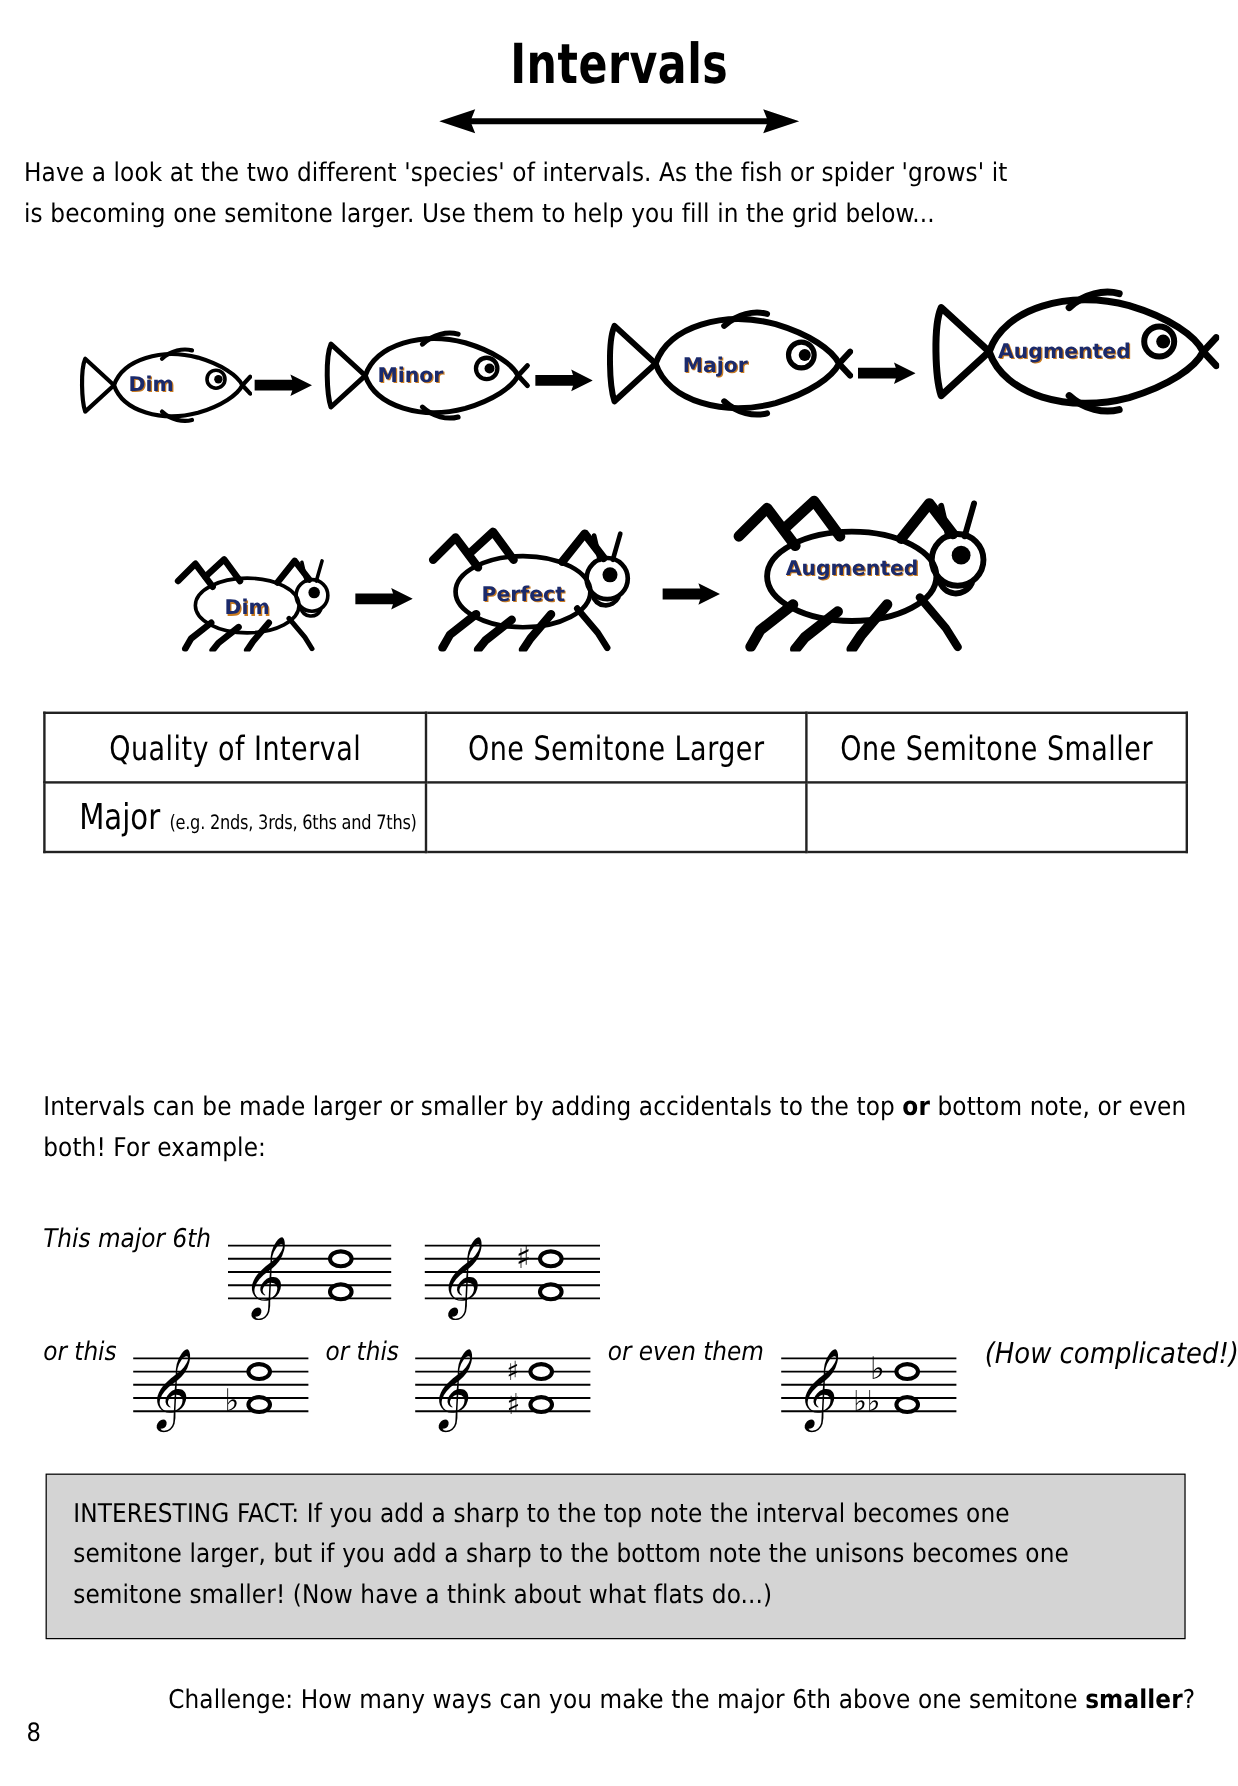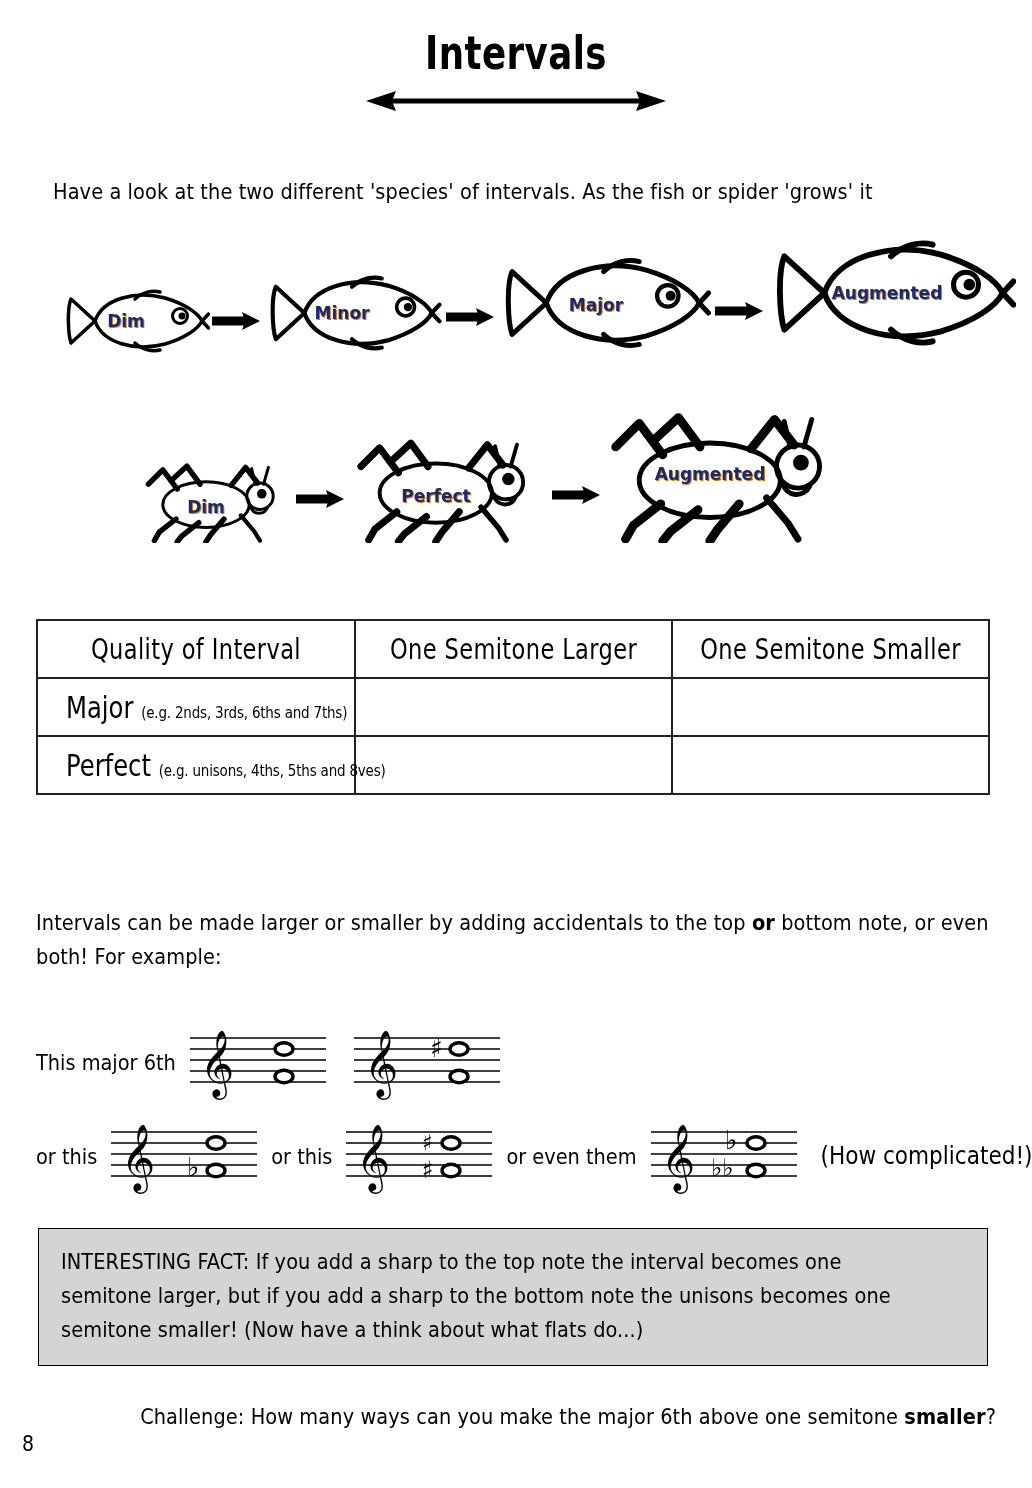--- a/index.html
+++ b/index.html
@@ -30,21 +30,21 @@
 
   
   .bodytext {
     font-family: "DejaVu Sans Condensed", "Liberation Sans Narrow", "Liberation Sans", sans-serif;
     font-size: 21.5px;
     line-height: 34px;
     letter-spacing: 0.1px;
   }
   .intro {
     position: absolute;
-    left: 53px; top: 128px; width: 968px; margin-top: 47px;
+    left: 20px; top: 128px; width: 968px;
   }
   .intro .ln { display: block; }
 
   
   .fish-row {
     position: absolute;
     left: 60px; top: 222px;
     width: 930px; height: 145px;
   }
   .spider-row {
@@ -63,21 +63,21 @@
     color: #1b2a6b;
     text-shadow: 1px 1px 0 #c97b20;
     white-space: nowrap;
     transform: translate(-50%, -50%);
     pointer-events: none;
   }
 
   
   .grid {
     position: absolute;
-    left: 36px; top: 619px;
+    left: 36px; top: 593px;
     width: 952px;
     border-collapse: collapse;
     table-layout: fixed;
   }
   .grid td, .grid th {
     border: 2px solid #222;
     padding: 0;
     height: 58px;
     vertical-align: middle;
   }
@@ -109,21 +109,21 @@
   
   .para2 {
     position: absolute;
     left: 36px; top: 906px; width: 960px;
   }
 
   
   .ex-row {
     position: absolute;
     display: flex;
-    align-items: center;
+    font-style: italic;
   }
   .ex-row-1 { left: 36px; top: 1020px; }
   .ex-row-2 { left: 36px; top: 1114px; }
   .ex-txt {
     font-family: "DejaVu Sans Condensed", "Liberation Sans Narrow", "Liberation Sans", sans-serif;
     font-size: 21.5px;
     white-space: nowrap;
   }
   .staff-wrap { margin: 0 12px; }
   .howcomp {
@@ -166,20 +166,21 @@
   <div class="title-arrow">
     <svg width="300" height="26" viewBox="0 0 300 26">
       <line x1="22" y1="13" x2="278" y2="13" stroke="#000" stroke-width="5"></line>
       <polygon points="0,13 30,3 26,13 30,23" fill="#000"></polygon>
       <polygon points="300,13 270,3 274,13 270,23" fill="#000"></polygon>
     </svg>
   </div>
 
   <div class="intro bodytext">
     <span class="ln">Have a look at the two different 'species' of intervals. As the fish or spider 'grows' it</span>
+    <span class="ln">is becoming one semitone larger. Use them to help you fill in the grid below...</span>
   </div>
 
   <div class="fish-row">
 
     <div class="creature" style="left:0px; width:150px;">
       <svg width="150" height="84" viewBox="0 0 300 168">
         <g fill="none" stroke="#000" stroke-width="7" stroke-linecap="round" stroke-linejoin="round">
           <path d="M70 84 C 85 40, 150 22, 210 38 C 250 50, 276 68, 284 84 C 276 100, 250 118, 210 130 C 150 146, 85 128, 70 84 Z"></path>
           <path d="M70 84 L 22 40 C 14 58, 16 110, 22 128 Z"></path>
           <path d="M150 40 C 165 26, 185 22, 200 26"></path>
@@ -343,25 +344,20 @@
         <th class="hdr hand">One Semitone Larger</th>
         <th class="hdr hand">One Semitone Smaller</th>
       </tr>
     </thead>
     <tbody>
       <tr>
         <td class="rowlabel hand"><span>Major</span> <span class="eg">(e.g. 2nds, 3rds, 6ths and 7ths)</span></td>
         <td></td>
         <td></td>
       </tr>
-      <tr>
-        <td class="rowlabel hand"><span>Perfect</span> <span class="eg">(e.g. unisons, 4ths, 5ths and 8ves)</span></td>
-        <td></td>
-        <td></td>
-      </tr>
     </tbody>
   </table>
 
   <div class="para2 bodytext">
     <span class="ln"><span>Intervals can be made larger or smaller by adding accidentals to the top </span><b>or</b><span> bottom</span></span>
     <span class="ln">note, or even both! For example:</span>
   </div>
 
   <div class="ex-row ex-row-1">
     <span class="ex-txt">This major 6th</span>

